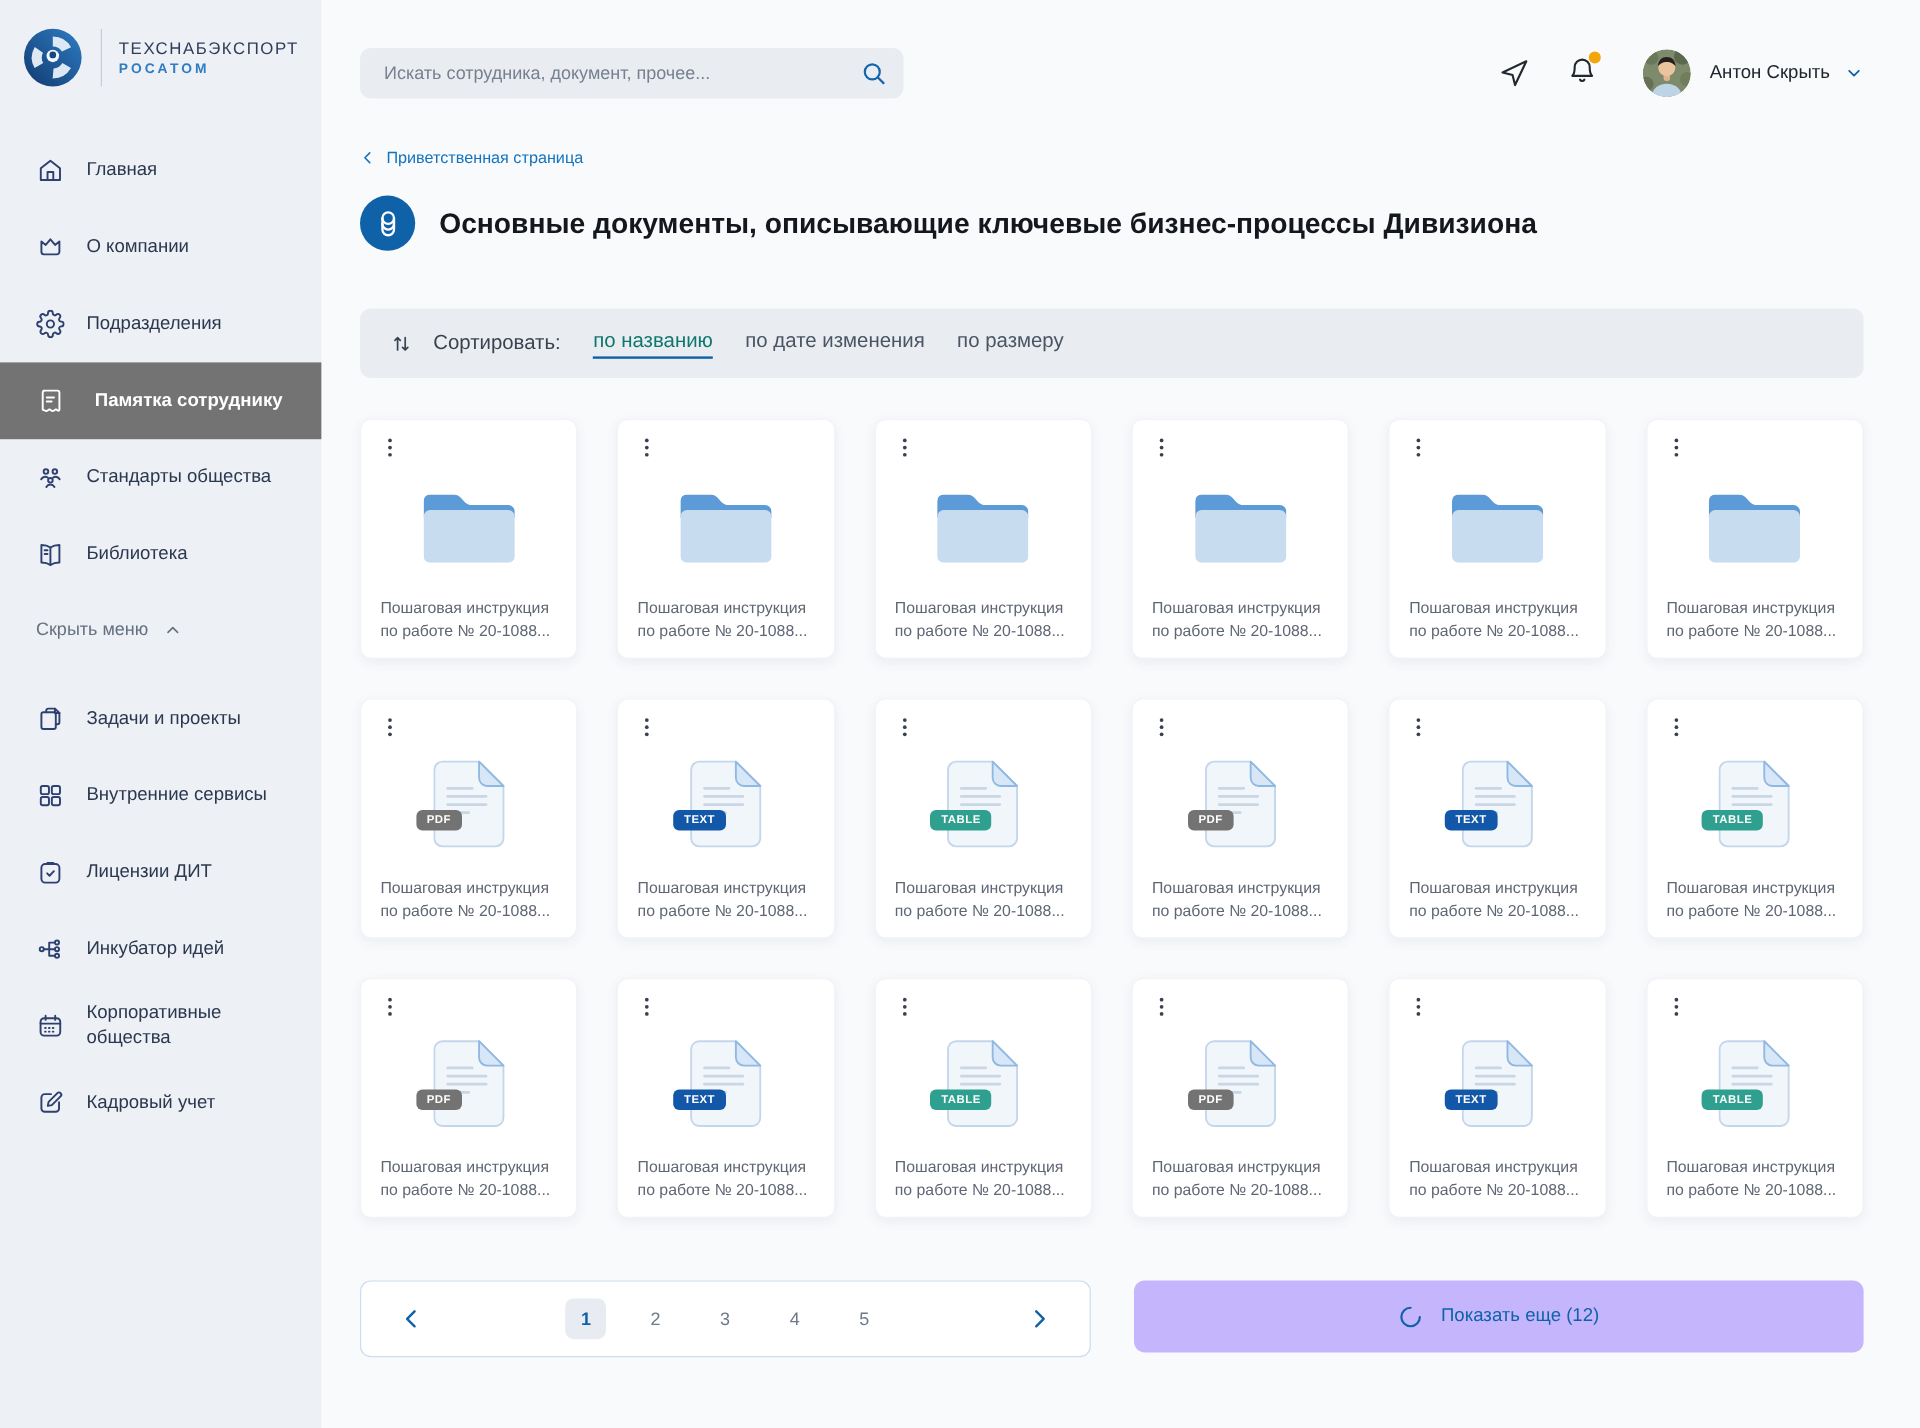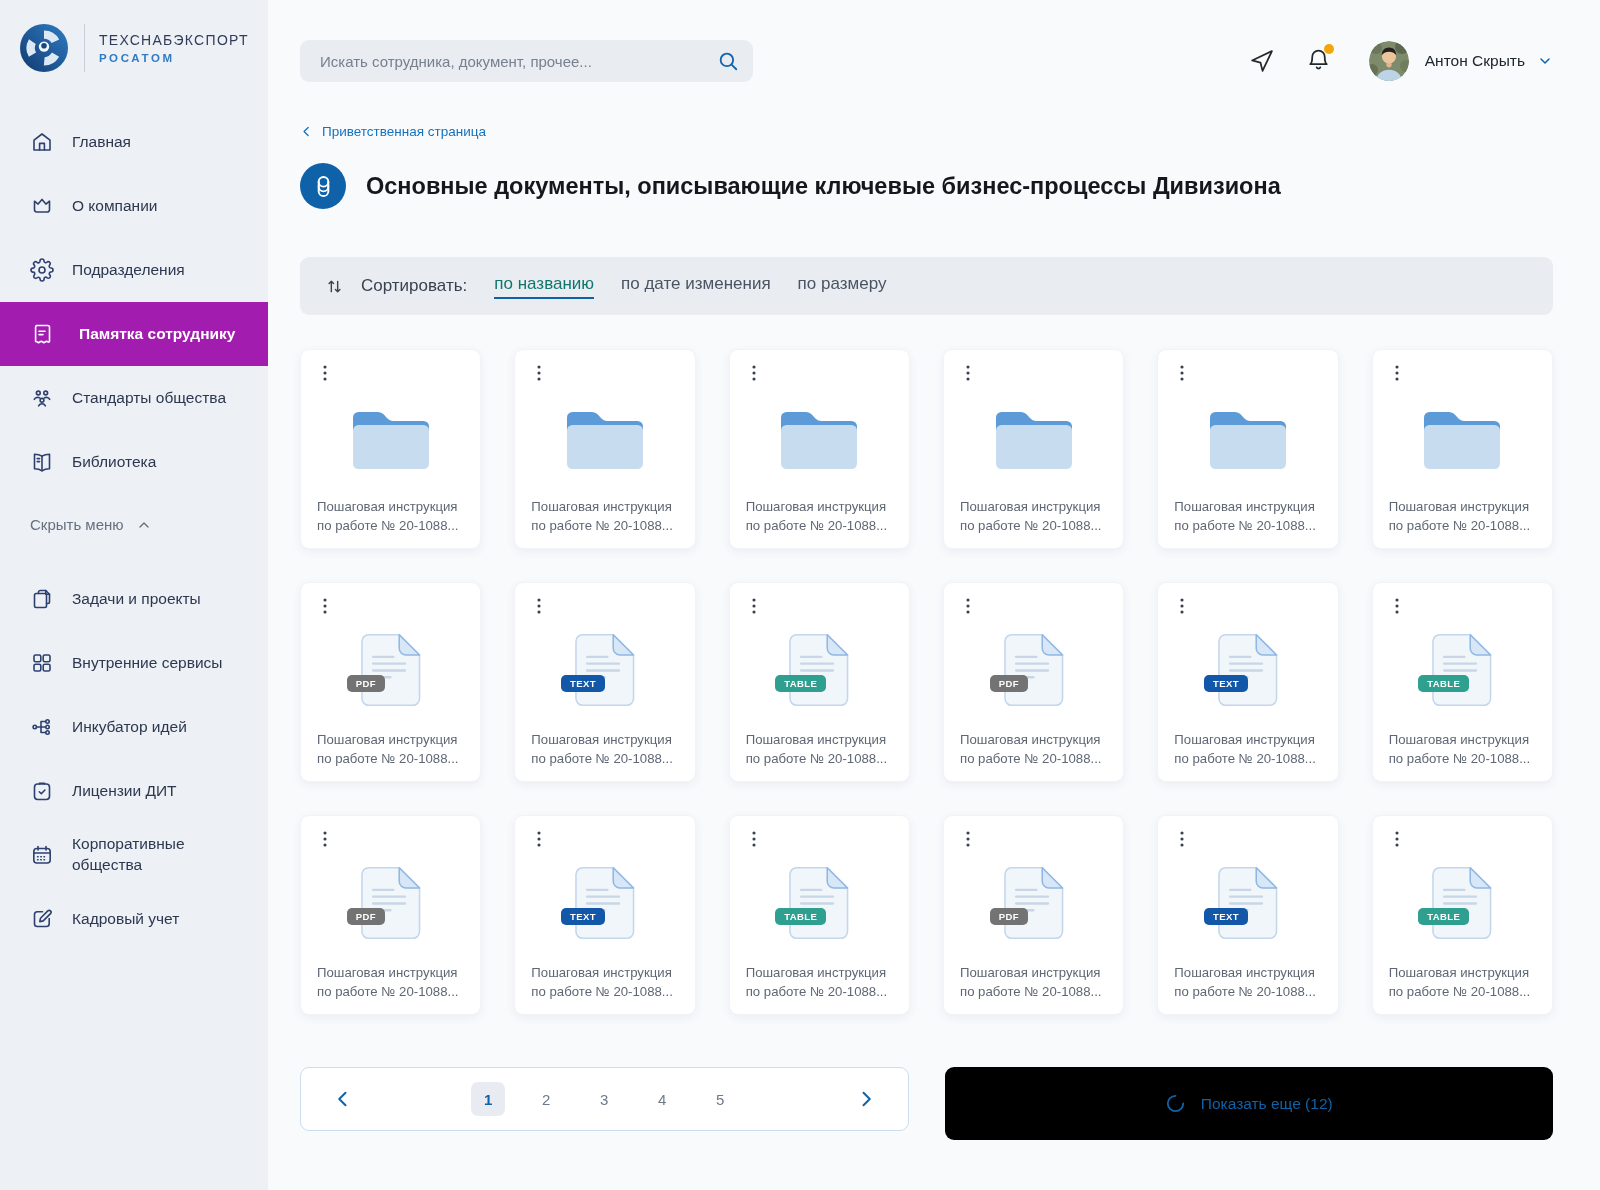--- a/index.html
+++ b/index.html
@@ -12,21 +12,21 @@
   .logo-row { display:flex; align-items:center; gap:14px; padding:22px 16px 24px 18px; cursor:pointer; }
   .logo-mark { width:52px; height:52px; flex-shrink:0; }
   .logo-divider { width:1px; height:48px; background:#C7CED9; flex-shrink:0; }
   .brand-company { font-size:14px; letter-spacing:1.3px; color:#303C59; font-weight:500; white-space:nowrap; }
   .brand-group { font-size:11.5px; letter-spacing:2.6px; color:#2F7CC4; font-weight:700; margin-top:4px; }
   .menu { margin-top:12px; }
   .menu-item { display:flex; align-items:center; gap:18px; padding:0 16px 0 30px; min-height:64px;
                color:#2C3850; font-size:15.5px; cursor:pointer; }
   .mi-icon { width:24px; height:24px; color:#2E4070; flex-shrink:0; }
   .mi-label { line-height:1.35; }
-  .menu-item.active { background:#a21caf; color:#fff; font-weight:700;gap:25px; }
+  .menu-item.active { background:#737373; color:#fff; font-weight:700;gap:25px; }
   .menu-item.active .mi-icon { color:#fff; }
   .collapse-row { display:flex; align-items:center; gap:12px; padding:22px 30px; color:#657080;
                   font-size:15px; cursor:pointer; }
   .collapse-chev { width:16px; height:16px; color:#657080; }
 
   
   .main { flex:1; background:#F9FAFC; padding:40px 47px 0 32px; }
   .topbar { display:flex; align-items:center; }
   .search { width:453px; height:42px; background:#E9EDF2; border-radius:9px; display:flex;
             align-items:center; padding:0 14px 0 18px; }
@@ -80,21 +80,21 @@
 
   .bottom-row { margin-top:52px; display:grid; grid-template-columns:1fr 1fr; gap:36px; }
   .pagination { height:64px; background:#fff; border:1px solid #CBDDF0; border-radius:9px; display:flex;
                 align-items:center; padding:0 32px; }
   .page-chev { width:20px; height:20px; color:#0F62A8; cursor:pointer; background:none; border:0; padding:0; }
   .pages { flex:1; display:flex; justify-content:center; gap:24px; }
   .page { width:34px; height:34px; border-radius:7px; border:0; background:transparent; font-size:15px;
           color:#6F7A88; cursor:pointer; font-family:inherit; display:flex; align-items:center;
           justify-content:center; }
   .page.active { background:#E8ECF2; color:#0F62A8; font-weight:700; }
-  .show-more { height:73px; background:#000000; border:0; border-radius:9px; display:flex;
+  .show-more { height:60px; background:#c4b5fd; border:0; border-radius:9px; display:flex;
                align-items:center; justify-content:center; gap:15px; color:#0F62A8; font-size:15.5px;
                cursor:pointer; font-family:inherit; }
   .spinner { width:21px; height:21px; color:#0F62A8; }
 
   [data-icon] { display:inline-flex; }
   [data-icon] svg, .mi-icon svg, .kebab svg, .logo-mark svg, .avatar svg, .title-icon svg { width:100%; height:100%; display:block; }
 </style>
 </head>
 <body>
 
@@ -209,39 +209,39 @@
             <rect x="13.2" y="4" width="6.8" height="6.8" rx="1.6"></rect>
             <rect x="4" y="13.2" width="6.8" height="6.8" rx="1.6"></rect>
             <rect x="13.2" y="13.2" width="6.8" height="6.8" rx="1.6"></rect>
           </svg>
         </span>
         <span class="mi-label">Внутренние сервисы</span>
       </div>
       <div class="menu-item">
         <span class="mi-icon">
           <svg viewBox="0 0 24 24" fill="none" stroke="currentColor" stroke-width="1.6" stroke-linecap="round" stroke-linejoin="round">
+            <rect x="4.5" y="5" width="15" height="15.5" rx="3.2"></rect>
+            <path d="M9.5 5V4.2h5V5"></path>
+            <path d="M9.3 12.8l2 2 3.6-3.8"></path>
+          </svg>
+        </span>
+        <span class="mi-label">Лицензии ДИТ</span>
+      </div>
+      <div class="menu-item">
+        <span class="mi-icon">
+          <svg viewBox="0 0 24 24" fill="none" stroke="currentColor" stroke-width="1.6" stroke-linecap="round" stroke-linejoin="round">
             <circle cx="4.8" cy="12" r="1.7"></circle>
             <path d="M6.5 12h4.5"></path>
             <path d="M11 12V6.5h4.5M11 12h4.5M11 12v5.5h4.5"></path>
             <circle cx="17.5" cy="6.5" r="1.7"></circle>
             <circle cx="17.5" cy="12" r="1.7"></circle>
             <circle cx="17.5" cy="17.5" r="1.7"></circle>
           </svg>
         </span>
         <span class="mi-label">Инкубатор идей</span>
-      </div>
-      <div class="menu-item">
-        <span class="mi-icon">
-          <svg viewBox="0 0 24 24" fill="none" stroke="currentColor" stroke-width="1.6" stroke-linecap="round" stroke-linejoin="round">
-            <rect x="4.5" y="5" width="15" height="15.5" rx="3.2"></rect>
-            <path d="M9.5 5V4.2h5V5"></path>
-            <path d="M9.3 12.8l2 2 3.6-3.8"></path>
-          </svg>
-        </span>
-        <span class="mi-label">Лицензии ДИТ</span>
       </div>
       <div class="menu-item">
         <span class="mi-icon">
           <svg viewBox="0 0 24 24" fill="none" stroke="currentColor" stroke-width="1.6" stroke-linecap="round" stroke-linejoin="round">
             <rect x="3.8" y="5.5" width="16.4" height="14.5" rx="3"></rect>
             <path d="M3.8 10h16.4"></path>
             <path d="M8 3.5v3.4M16 3.5v3.4"></path>
             <path d="M7.6 13.7h.5M10.8 13.7h.5M14 13.7h.5M7.6 16.7h.5M10.8 16.7h.5M14 16.7h.5"></path>
           </svg>
         </span>

